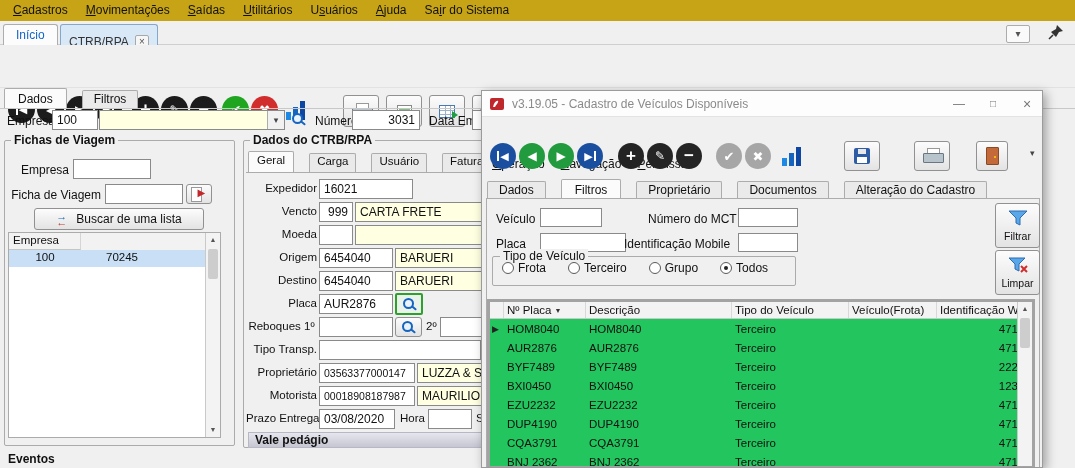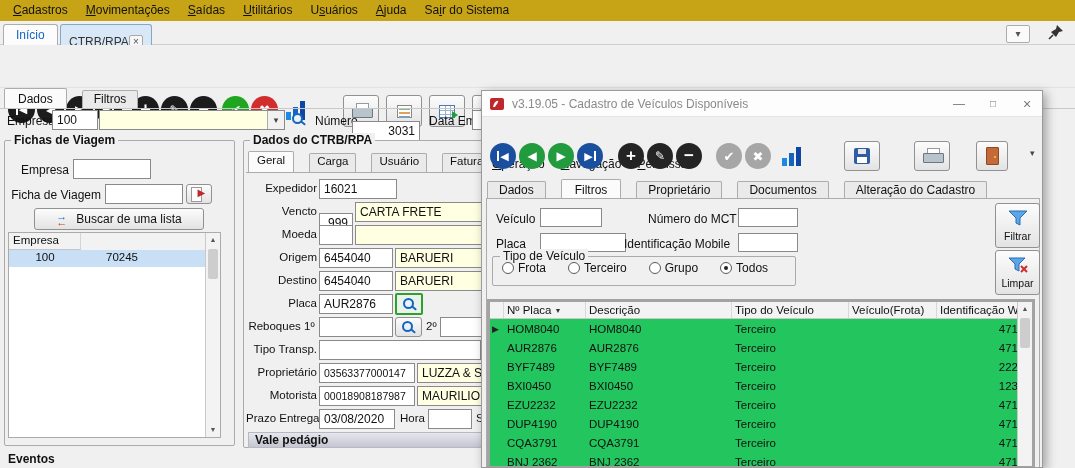--- a/index.html
+++ b/index.html
@@ -6,21 +6,21 @@
   html,body { background:#D8D8D8; }
   #screen { position:relative; width:1075px; height:468px; background:#F0F0F0; overflow:hidden; font-size:12px; color:#111; }
 
   
   #menubar { position:absolute; left:0; top:0; width:100%; height:21px; background:#C7A415; display:flex; align-items:center; padding-left:4px; }
   .menu-item { padding:0 9px; height:21px; line-height:21px; color:#111; white-space:nowrap; cursor:default; }
 
   
   #tabrow { position:absolute; left:0; top:21px; width:100%; height:24px; background:#F0F0F0; border-bottom:1px solid #CFCFCF; }
   #tab-inicio { position:absolute; left:3px; top:3px; height:21px; padding:0 12px; line-height:20px; background:#FCFCFC; border:1px solid #ADADAD; border-bottom:none; border-radius:3px 3px 0 0; color:#1464C8; }
-  #tab-ctrb { position:absolute; left:60px; top:3px; height:34px; padding:1px 8px; line-height:20px; background:#D9E8F6; border:1px solid #86A7C8; border-bottom:none; border-radius:3px 3px 0 0; color:#333; display:flex; align-items:center; gap:0; }
+  #tab-ctrb { position:absolute; left:60px; top:3px; height:34px; padding:1px 8px; line-height:20px; background:#D9E8F6; border:1px solid #86A7C8; border-bottom:none; border-radius:3px 3px 0 0; color:#333; display:flex; align-items:center; gap:6px; }
   .tclose { width:14px; height:14px; border:1px solid #A8A8A8; background:#F6F6F6; border-radius:2px; font-size:10px; line-height:12px; text-align:center; color:#555; }
   #tab-dropdown { position:absolute; left:1006px; top:4px; width:24px; height:18px; border:1px solid #ACACAC; background:#FAFAFA; border-radius:2px; text-align:center; line-height:16px; color:#555; font-size:10px; }
   #pin-btn { position:absolute; left:1048px; top:3px; width:18px; height:18px; }
 
   
   #toolbar { position:absolute; left:0; top:45px; width:100%; height:43px; background:#F0F0F0; border-bottom:1px solid #E2E2E2; }
   .cbtn { position:absolute; top:51px; width:27px; height:27px; border-radius:50%; display:flex; align-items:center; justify-content:center; color:#fff; font-size:12px; cursor:default; }
   .blk { background:#1C1C1C; }
   #b-first{left:8px;} #b-prev{left:37px;} #b-next{left:66px;} #b-last{left:95px;}
   #b-add{left:132px; font-size:18px; font-weight:bold;} #b-edit{left:161px;} #b-del{left:190px; font-size:18px; font-weight:bold;}
@@ -67,21 +67,21 @@
   
   #main-tabs { position:absolute; left:4px; top:88px; display:flex; }
   .ttab { margin-top:2px; padding:1px 11px; height:19px; border:1px solid #ACACAC; border-bottom:none; background:#EAEAEA; border-radius:2px 2px 0 0; margin-right:15px; white-space:nowrap; cursor:default; }
   .ttab.active { margin-top:0; padding:3px 13px; height:21px; background:#FBFBFB; }
   #main-tabline { position:absolute; left:0; top:108px; width:1075px; height:1px; background:#C8C8C8; }
 
   
   .lbl { position:absolute; white-space:nowrap; }
   .tb { position:absolute; height:20px; border:1px solid #8A8A8A; background:#fff; font-size:12px; padding:0 4px; color:#111; }
   .cream { background:#FFFFE1; }
-  .ra { text-align:right;margin-top:11px; }
+  .ra { text-align:right; }
   #l-empresa{left:7px; top:114px;} #i-empresa{left:52px; top:110px; width:46px;}
   #combo-empresa{position:absolute; left:99px; top:110px; width:186px; height:20px; border:1px solid #8A8A8A; background:#FFFFE1; display:flex;}
   #combo-empresa .fill{flex:1;}
   .arrowbox{width:17px; border-left:1px solid #ACACAC; background:#F1F1F1; text-align:center; font-size:9px; line-height:18px; color:#444;}
   #mag-empresa{position:absolute; left:291px; top:112px;}
   #l-numero{left:315px; top:114px;} #i-numero{left:352px; top:110px; width:68px;}
   #l-dataem{left:429px; top:114px;} #i-dataem{left:472px; top:110px; width:100px;}
 
   
   .gbox { position:absolute; border:1px solid #ABABAB; border-radius:2px; }
@@ -109,21 +109,21 @@
   .sthumb{position:absolute; left:2px; top:16px; width:10px; height:30px; background:#CDCDCD; border-radius:2px;}
 
   #ctrb-box { left:243px; top:140px; width:337px; height:308px; }
   #ctrb-tabs{position:absolute; left:4px; top:10px; display:flex;}
   #ctrb-tabs .ttab{font-size:11.5px; padding:1px 7px; height:19px;}
   #ctrb-tabs .ttab.active{padding:2px 8px; height:21px;}
   #ctrb-tabline{position:absolute; left:2px; top:31px; width:331px; height:1px; background:#ACACAC;}
   .flbl{position:absolute; left:2px; width:71px; text-align:right; font-size:11.5px; white-space:nowrap;}
   #l-expedidor{top:41px;} #l-vencto{top:64px;} #l-moeda{top:87px;} #l-origem{top:110px;} #l-destino{top:133px;}
   #l-placa{top:156px;} #l-reboques{top:179px;text-align:center;} #l-tipotransp{top:202px;} #l-prop{top:225px;} #l-mot{top:248px;} #l-prazo{top:271px;}
-  #i-expedidor{left:75px; top:38px; width:78px;}
+  #i-expedidor{left:75px; top:38px; width:94px;}
   #i-vencto{left:75px; top:61px; width:34px;} #i-vencto-desc{left:111px; top:61px; width:224px;}
   #i-moeda{left:75px; top:84px; width:34px;} #i-moeda-desc{left:111px; top:84px; width:224px;}
   #i-origem{left:75px; top:107px; width:74px;} #i-origem-desc{left:151px; top:107px; width:184px;}
   #i-destino{left:75px; top:130px; width:74px;} #i-destino-desc{left:151px; top:130px; width:184px;}
   #i-placa{left:75px; top:153px; width:74px;}
   #btn-placa-search{position:absolute; left:151px; top:152px; width:28px; height:22px; border:2px solid #2DA02D; background:#EAF3EA; border-radius:2px; display:flex; align-items:center; justify-content:center;}
   #i-reb1{left:75px; top:176px; width:74px;}
   #btn-reb-search{left:151px; top:176px; width:27px; height:20px;}
   #l-reb2{left:182px; top:179px; font-size:11.5px;}
   #i-reb2{left:196px; top:176px; width:70px;}

